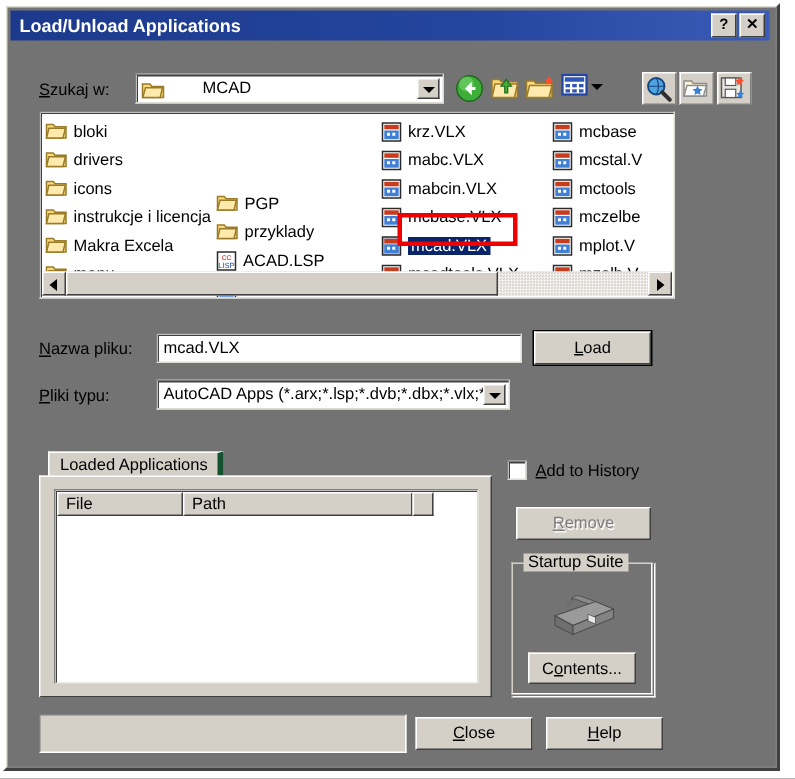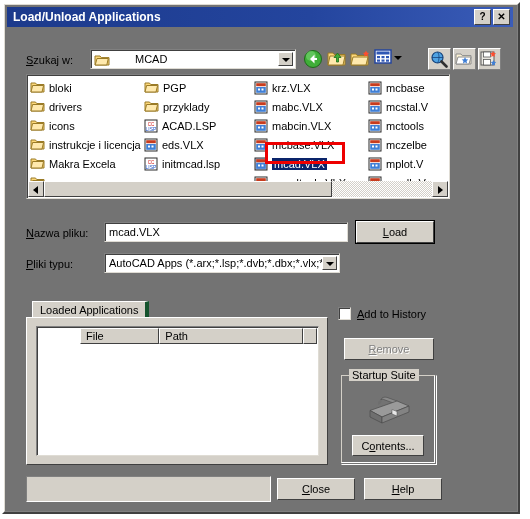--- a/index.html
+++ b/index.html
@@ -79,21 +79,21 @@
   .filelist{
     position:absolute;left:22px;top:70px;width:424px;height:125px;
     background:#fff;
     border-top:1px solid #808080;border-left:1px solid #808080;
     border-right:1px solid #dfdcd4;border-bottom:1px solid #dfdcd4;
     box-shadow:inset 1px 1px 0 #404040;
     box-sizing:border-box;overflow:hidden;
   }
   .fl-cols{position:absolute;left:3px;top:3px;display:flex;}
   .fl-col{width:114px;}
-  .fl-col.c2{width:110px;}
+  .fl-col.c2{width:110px;margin-top:48px;}
   .fl-item{height:19px;display:flex;align-items:center;white-space:nowrap;}
   .fl-item .nm{font-size:11px;margin-left:4px;}
   .fl-item.sel .nm{background:#0a246a;color:#fff;padding:0 2px;}
   .hscroll{
     position:absolute;left:1px;right:1px;bottom:1px;height:16px;
     background:#d4d0c8;display:flex;align-items:center;
   }
   .hs-btn{
     width:16px;height:16px;background:#d4d0c8;
     border-top:1px solid #ffffff;border-left:1px solid #ffffff;
@@ -158,21 +158,21 @@
     border-right:1px solid #404040;border-bottom:1px solid #404040;
     box-sizing:border-box;
   }
   .lv{
     position:absolute;left:9px;top:8px;width:283px;height:130px;
     background:#fff;
     border-top:1px solid #808080;border-left:1px solid #808080;
     border-right:1px solid #dfdcd4;border-bottom:1px solid #dfdcd4;
     box-shadow:inset 1px 1px 0 #404040;box-sizing:border-box;
   }
-  .lv-head{display:flex;height:16px;margin:1px;padding-left:42px;}
+  .lv-head{display:flex;height:16px;margin:1px;}
   .lv-h{
     background:#d4d0c8;height:16px;line-height:15px;padding-left:5px;
     border-top:1px solid #ffffff;border-left:1px solid #ffffff;
     border-right:1px solid #404040;border-bottom:1px solid #404040;
     box-sizing:border-box;font-size:11px;
   }
   
   .chk{
     width:13px;height:13px;background:#fff;
     border-top:1px solid #808080;border-left:1px solid #808080;

